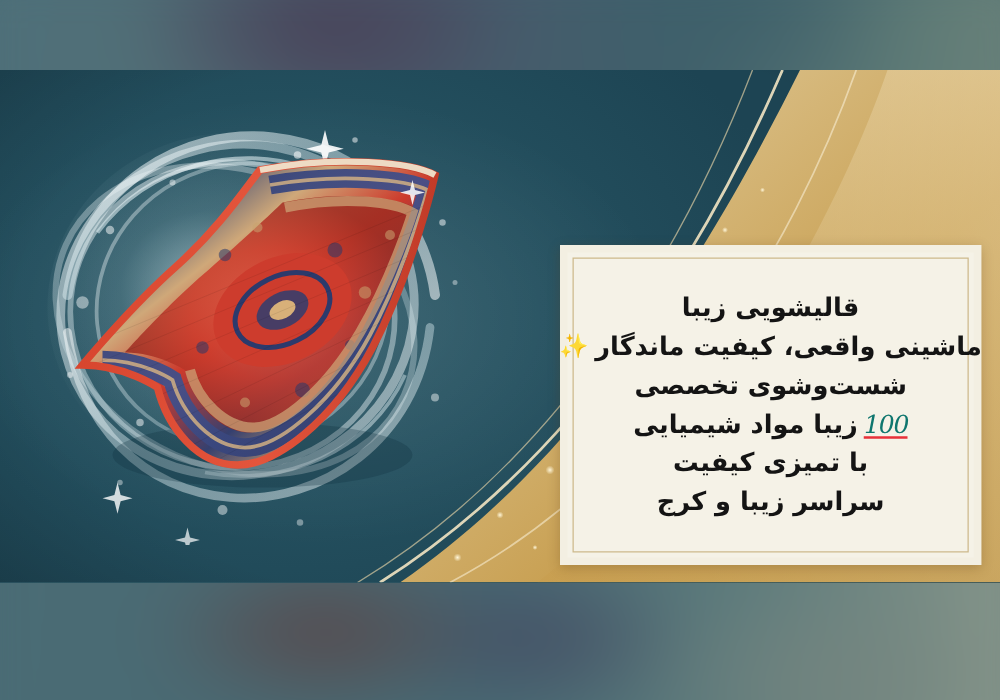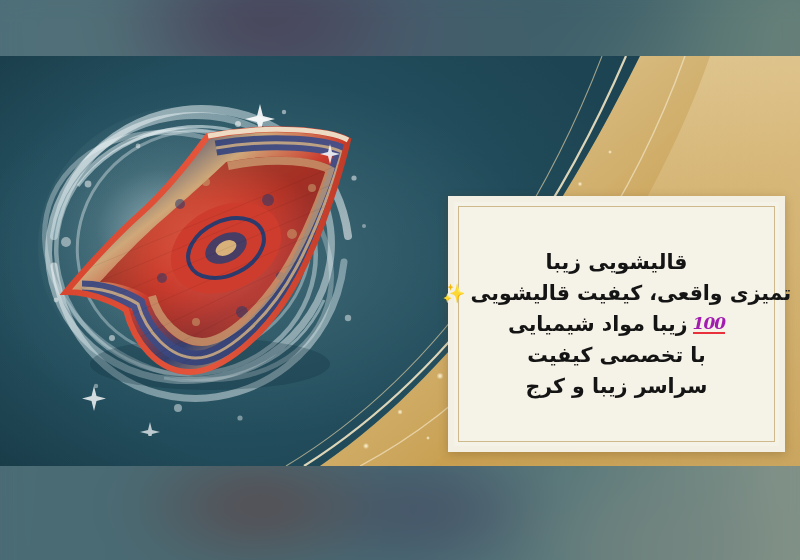--- a/index.html
+++ b/index.html
@@ -98,22 +98,22 @@
     line-height:31px;
     color:#141414;
     white-space:nowrap;
     letter-spacing:0px;
     display:flex; align-items:center; justify-content:center;
     gap:5px;
     direction:rtl;
   }
   .emoji { font-size:19px; line-height:1; }
   .emoji-sparkles { color:#f4bd28; }
-  .emoji-hundred  { color:#a21caf; font-weight:bold; font-style:italic;
-                    font-family:"DejaVu Serif", serif; font-size:17px;
+  .emoji-hundred  { color:#0f766e; font-weight:normal; font-style:italic;
+                    font-family:"DejaVu Serif", serif; font-size:20px;
                     border-bottom:2px solid #e8313a; padding-bottom:0px;
                     letter-spacing:-1px; }
 </style>
 </head>
 <body>
 
 <div id="stage">
 
   <div class="backdrop backdrop-top">
     <div class="backdrop-fill"></div>
@@ -341,29 +341,32 @@
       <path d="M300,48 L302,56 L310,58 L302,60 L300,68 L298,60 L290,58 L298,56 Z" fill="#ffffff" opacity="0.85"></path>
     </svg>
 
     <div id="text-card">
       <div class="card-rule"></div>
       <div id="card-text">
           <div class="tline">
             <span>قالیشویی زیبا</span>
           </div>
           <div class="tline">
-            <span>تمیزی واقعی، کیفیت قالیشویی</span>
+            <span>ماشینی واقعی، کیفیت ماندگار</span>
             <span class="emoji emoji-sparkles">✨</span>
+          </div>
+          <div class="tline">
+            <span>شست‌وشوی تخصصی</span>
           </div>
           <div class="tline">
             <span class="emoji emoji-hundred">100</span>
             <span>زیبا مواد شیمیایی</span>
           </div>
           <div class="tline">
-            <span>با تخصصی کیفیت</span>
+            <span>با تمیزی کیفیت</span>
           </div>
           <div class="tline">
             <span>سراسر زیبا و کرج</span>
           </div>
         </div>
     </div>
 
   </div>
 </div>
 

